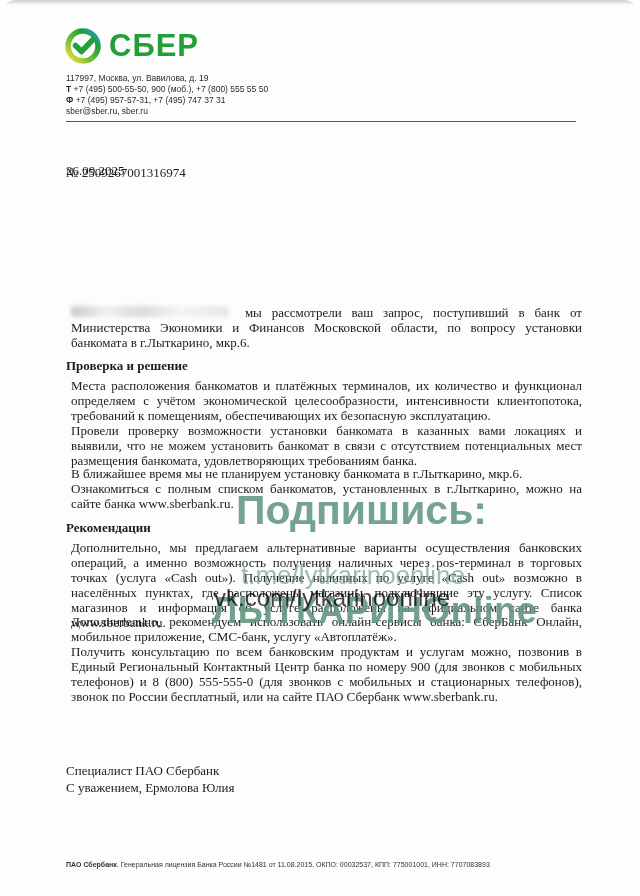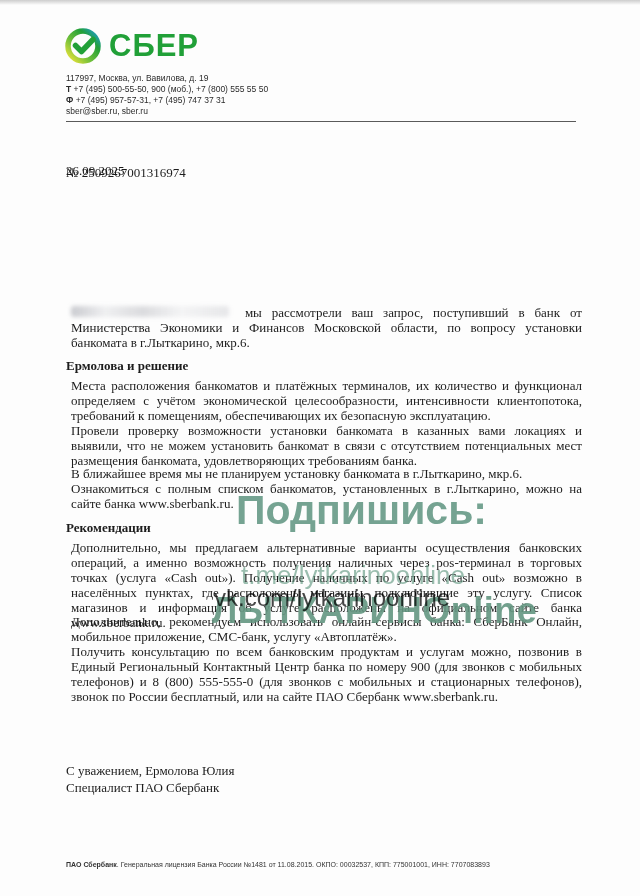--- a/index.html
+++ b/index.html
@@ -2,21 +2,21 @@
 <html><head>
 <meta charset="utf-8">
 <style>
   html,body { margin:0; padding:0; }
   body {
     width:640px; height:896px;
     background:#ffffff;
     font-family:"Liberation Serif", serif;
     color:#1d1d1d;
   }
-  .page { position:relative; width:640px; height:896px; overflow:hidden; background:#fdfdfd; }
+  .page { position:relative; width:640px; height:896px; overflow:hidden; background:#fdfdfd;border-radius:16px; }
   .top-strip {
     position:absolute; top:0; left:0; width:640px; height:5px;
     background:linear-gradient(180deg,#cdcdcd 0%, #e9e9e9 60%, #fdfdfd 100%);
   }
   .abs { position:absolute; }
 
   
   .logo-row { top:27px; left:64px; display:flex; align-items:center; gap:7px; }
   .brand-word {
     font-family:"Liberation Sans", sans-serif;
@@ -109,34 +109,34 @@
   <div class="abs head-rule"></div>
 
   <div class="abs date-line">26.09.2025</div>
   <div class="abs number-line">№ 2509267001316974</div>
 
   <p class="abs body-text" style="top:300px;">
     <span class="smudge"></span>
     <span>мы рассмотрели ваш запрос, поступивший в банк от Министерства Экономики и Финансов Московской области, по вопросу установки банкомата в г.Лыткарино, мкр.6.</span>
   </p>
 
-  <p class="abs heading" style="top:358px;">Ермолова и решение</p>
+  <p class="abs heading" style="top:358px;">Проверка и решение</p>
   <p class="abs body-text" style="top:373px;">Места расположения банкоматов и платёжных терминалов, их количество и функционал определяем с учётом экономической целесообразности, интенсивности клиентопотока, требований к помещениям, обеспечивающих их безопасную эксплуатацию.</p>
   <p class="abs body-text" style="top:418px;">Провели проверку возможности установки банкомата в казанных вами локациях и выявили, что не можем установить банкомат в связи с отсутствием потенциальных мест размещения банкомата, удовлетворяющих требованиям банка.</p>
   <p class="abs body-text" style="top:461px;">В ближайшее время мы не планируем установку банкомата в г.Лыткарино, мкр.6.</p>
   <p class="abs body-text" style="top:476px;">Ознакомиться с полным списком банкоматов, установленных в г.Лыткарино, можно на сайте банка www.sberbank.ru.</p>
 
   <p class="abs heading" style="top:520px;">Рекомендации</p>
   <p class="abs body-text" style="top:535px;">Дополнительно, мы предлагаем альтернативные варианты осуществления банковских операций, а именно возможность получения наличных через pos-терминал в торговых точках (услуга «Cash out»). Получение наличных по услуге «Cash out» возможно в населённых пунктах, где расположены магазины, подключившие эту услугу. Список магазинов и информация об услуге расположены на официальном сайте банка www.sberbank.ru.</p>
   <p class="abs body-text" style="top:609px;">Дополнительно, рекомендуем использовать онлайн-сервисы банка: СберБанк Онлайн, мобильное приложение, СМС-банк, услугу «Автоплатёж».</p>
   <p class="abs body-text" style="top:639px;">Получить консультацию по всем банковским продуктам и услугам можно, позвонив в Единый Региональный Контактный Центр банка по номеру 900 (для звонков с мобильных телефонов) и 8 (800) 555-555-0 (для звонков с мобильных и стационарных телефонов), звонок по России бесплатный, или на сайте ПАО Сбербанк www.sberbank.ru.</p>
 
   <div class="abs sig" style="top:763px;">
+    <div>Специалист ПАО Сбербанк</div>
     <div>С уважением, Ермолова Юлия</div>
-    <div>Специалист ПАО Сбербанк</div>
   </div>
 
   <div class="abs footer">
     <span class="b">ПАО Сбербанк</span><span>. Генеральная лицензия Банка России №1481 от 11.08.2015. ОКПО: 00032537, КПП: 775001001, ИНН: 7707083893</span>
   </div>
 
   <div class="wm wm1">Подпишись:</div>
   <div class="wm wm2">ЛЫТКАРИНОnline</div>
   <div class="wm wm3">t.me/lytkarinoonline</div>
   <div class="wm wm4">vk.com/lytkarinoonline</div>

